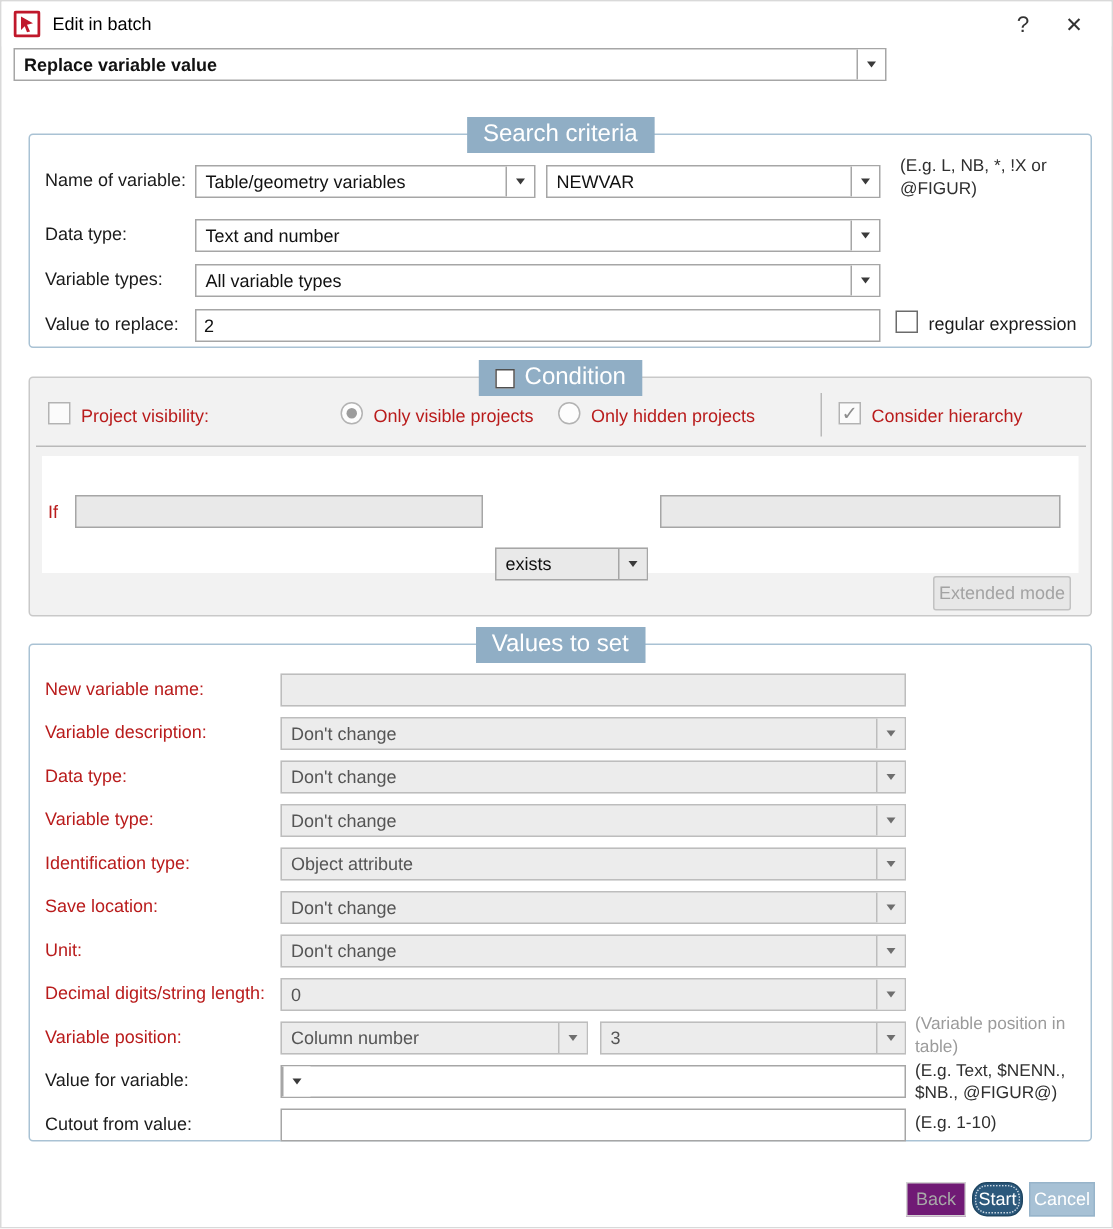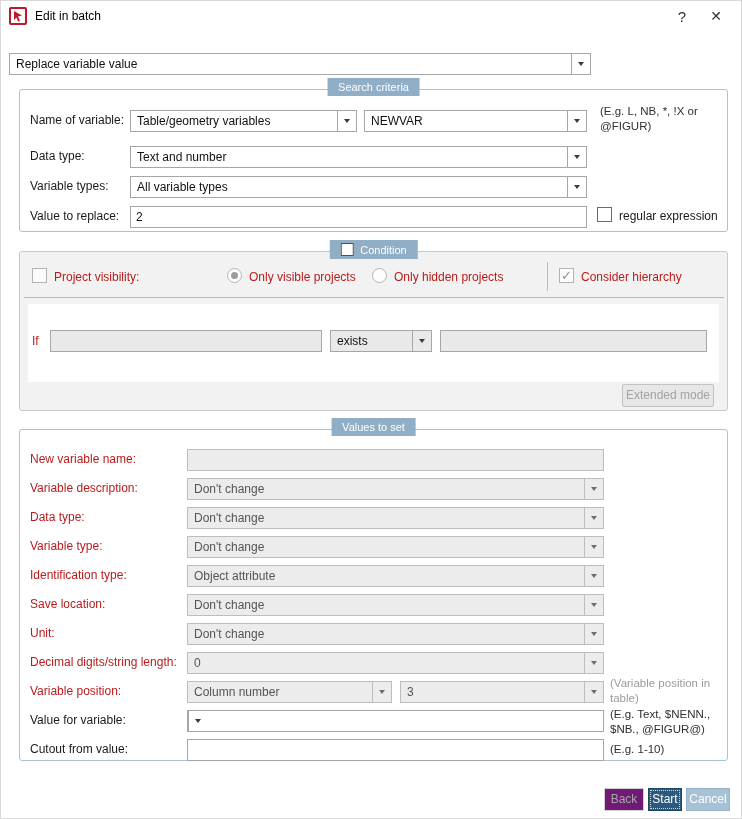--- a/index.html
+++ b/index.html
@@ -28,45 +28,45 @@
   .tinput.cond { background:#e9e9e9; border-color:#a6a6a6; }
 
   .combo { position:absolute; height:22px; border:1px solid #a6a6a6; background:#fff; display:flex; align-items:center; }
   .combo-txt { flex:1; padding:0 6px; white-space:nowrap; overflow:hidden; color:#111; }
   .combo-btn { width:19px; height:100%; border-left:1px solid #a6a6a6; display:flex; align-items:center; justify-content:center; background:#fff; }
   .arr { width:0; height:0; border-left:3.5px solid transparent; border-right:3.5px solid transparent; border-top:4.5px solid #3a3a3a; }
   .combo.dis { background:#ececec; border-color:#bdbdbd; }
   .combo.dis .combo-txt { color:#555; }
   .combo.dis .combo-btn { background:#ececec; border-left-color:#bdbdbd; }
   .combo.dis .arr { border-top-color:#6e6e6e; }
-  .combo.cond { background:#e9e9e9; border-color:#a6a6a6; }
+  .combo.cond { background:#e9e9e9; border-color:#a6a6a6;margin-top:35px; }
   .combo.cond .combo-btn { background:#e9e9e9; border-left-color:#a6a6a6; }
 
   
   .group { position:absolute; border:1px solid #a9c2d4; border-radius:3px; background:#fff; }
   .group.gray { background:#f2f2f2; border-color:#c9c9c9; }
   .badge { position:absolute; top:-12px; left:50%; transform:translateX(-50%); background:#90aec5; color:#fff;
-           font-size:11px; padding:3px 11px; display:flex; align-items:center; gap:7px; white-space:nowrap; }
+           font-size:16px; padding:3px 11px; display:flex; align-items:center; gap:7px; white-space:nowrap; }
 
   
   .cb { position:absolute; width:15px; height:15px; border:1px solid #6b6b6b; background:#fff; }
   .cb.dis { border-color:#b3b3b3; background:#fbfbfb; }
   .cb.checked::after { content:"\2713"; position:absolute; left:1px; top:-1px; font-size:13px; color:#8d8d8d; }
   .cb-inline { display:inline-block; width:13px; height:13px; border:1px solid #4f4f4f; background:#fff; }
   .radio { position:absolute; width:15px; height:15px; border-radius:50%; border:1px solid #b3b3b3; background:#fdfdfd; }
   .radio.sel::after { content:""; position:absolute; left:3px; top:3px; width:7px; height:7px; border-radius:50%; background:#9c9c9c; }
 
   .vdivider { position:absolute; width:1px; background:#b9b9b9; }
   .hsep { position:absolute; height:1px; background:#b9b9b9; }
   .panel { position:absolute; background:#fff; }
 
   
   .btn { position:absolute; height:23px; font-size:12px; text-align:center; line-height:21px; border:1px solid; cursor:default; }
   .btn.back { background:#701a75; border-color:#d2d2d2; color:#a8a8a8; }
-  .btn.start { background:#2c597c; border-color:#1f4662; color:#fff; outline:1px dotted #c9d6e1; outline-offset:-3px; }
+  .btn.start { background:#2c597c; border-color:#1f4662; color:#fff; outline:1px dotted #c9d6e1; outline-offset:-3px;border-radius:10px; }
   .btn.cancel { background:#a7c1d5; border-color:#97b4ca; color:#fff; }
   .btn.ext { background:#e7e7e7; border-color:#c2c2c2; color:#a3a3a3; border-radius:2px; }
 </style>
 </head>
 <body>
 
 <div class="dialog">
 
   <div class="titlebar">
     <span class="app-icon">
@@ -74,21 +74,21 @@
         <rect x="1" y="1" width="16" height="16" fill="#fff" stroke="#c0182b" stroke-width="2" rx="1"></rect>
         <path d="M5 4 L13 8.5 L9 9.5 L11 14 L9 14.5 L7.5 10.5 L5 13 Z" fill="#c0182b"></path>
       </svg>
     </span>
     <span class="title">Edit in batch</span>
     <span class="tb-spacer"></span>
     <span class="tb-btn help">?</span>
     <span class="tb-btn close">✕</span>
   </div>
 
-  <div class="combo" style="left:8px; top:52px; width:582px;">
+  <div class="combo" style="left:8px; top:31px; width:582px;font-weight:bold;">
     <span class="combo-txt">Replace variable value</span>
     <span class="combo-btn">
         <span class="arr"></span>
       </span>
   </div>
 
   <div class="group" style="left:18px; top:88px; width:709px; height:143px;">
     <div class="badge">
       <span>Search criteria</span>
     </div>

